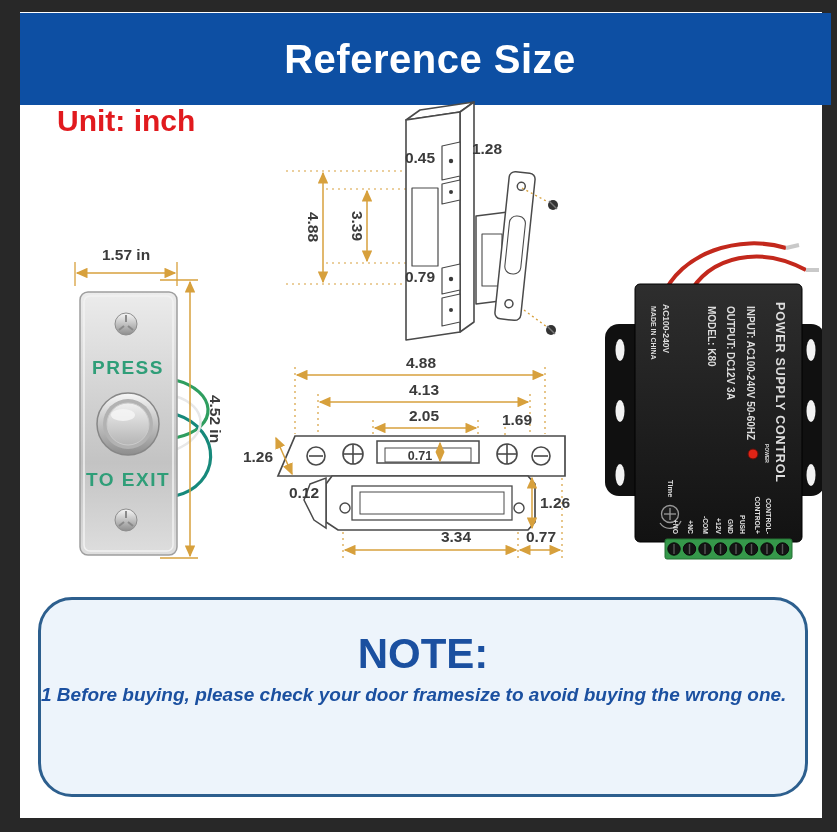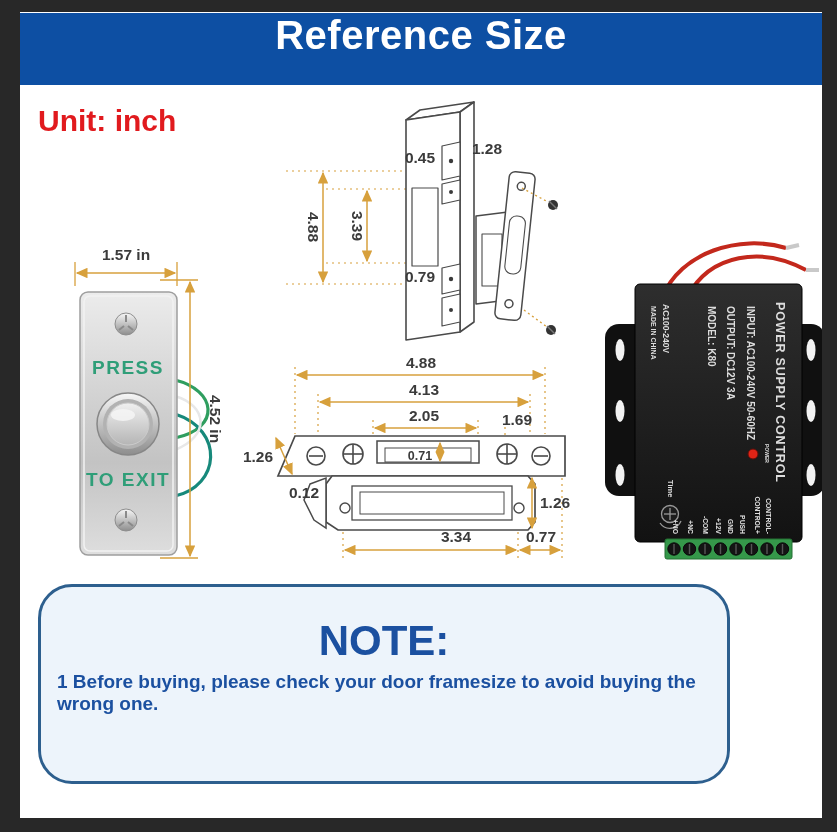--- a/index.html
+++ b/index.html
@@ -4,39 +4,39 @@
 <style>
   html,body{margin:0;padding:0;}
   body{
     width:837px;height:832px;position:relative;background:#282828;
     font-family:"Liberation Sans","DejaVu Sans",sans-serif;overflow:hidden;
   }
   .content{
     position:absolute;left:20px;top:12px;width:802px;height:806px;background:#ffffff;
   }
   .header{
-    position:absolute;left:0;top:1px;width:100%;height:72px;background:#0d4fa3;
-    display:flex;align-items:flex-start;justify-content:center;
+    position:absolute;left:0;top:1px;width:100%;height:92px;background:#0d4fa3;
+    display:flex;align-items:center;justify-content:center;padding-left:9px;
   }
   .header .title{
     color:#ffffff;font-size:40px;font-weight:bold;letter-spacing:0.5px;
   }
   .unit{
-    position:absolute;left:18px;top:92px;color:#e11a1e;font-size:30px;font-weight:bold;
+    position:absolute;left:37px;top:92px;color:#e11a1e;font-size:30px;font-weight:bold;
   }
   .diagram-svg{position:absolute;left:0;top:72px;}
   .note-box{
-    position:absolute;left:18px;top:572px;width:692px;height:200px;
+    position:absolute;left:18px;top:585px;width:770px;height:200px;
     background:#edf4fb;border:3px solid #2d5f8e;border-radius:34px;box-sizing:border-box;
   }
   .note-title{
     text-align:center;margin-top:30px;font-size:42px;font-weight:bold;color:#1b50a0;
   }
   .note-body{
-    margin-top:6px;padding:0 16px;font-size:19px;line-height:1.14;font-weight:bold;color:#1b50a0;
+    margin-top:6px;padding:0 0;font-size:19px;line-height:1.14;font-weight:bold;color:#1b50a0;font-style:italic;
   }
   svg text{font-family:"Liberation Sans","DejaVu Sans",sans-serif;}
   .dim{fill:#3b3b3b;font-weight:bold;font-size:15.5px;}
   .dim-s{fill:#3b3b3b;font-weight:bold;font-size:12.5px;}
   .grn{fill:#2f9e78;font-weight:bold;font-size:19px;letter-spacing:1.5px;}
   .psu-txt{fill:#dcdcdc;font-weight:bold;}
 </style>
 </head>
 <body>
 

